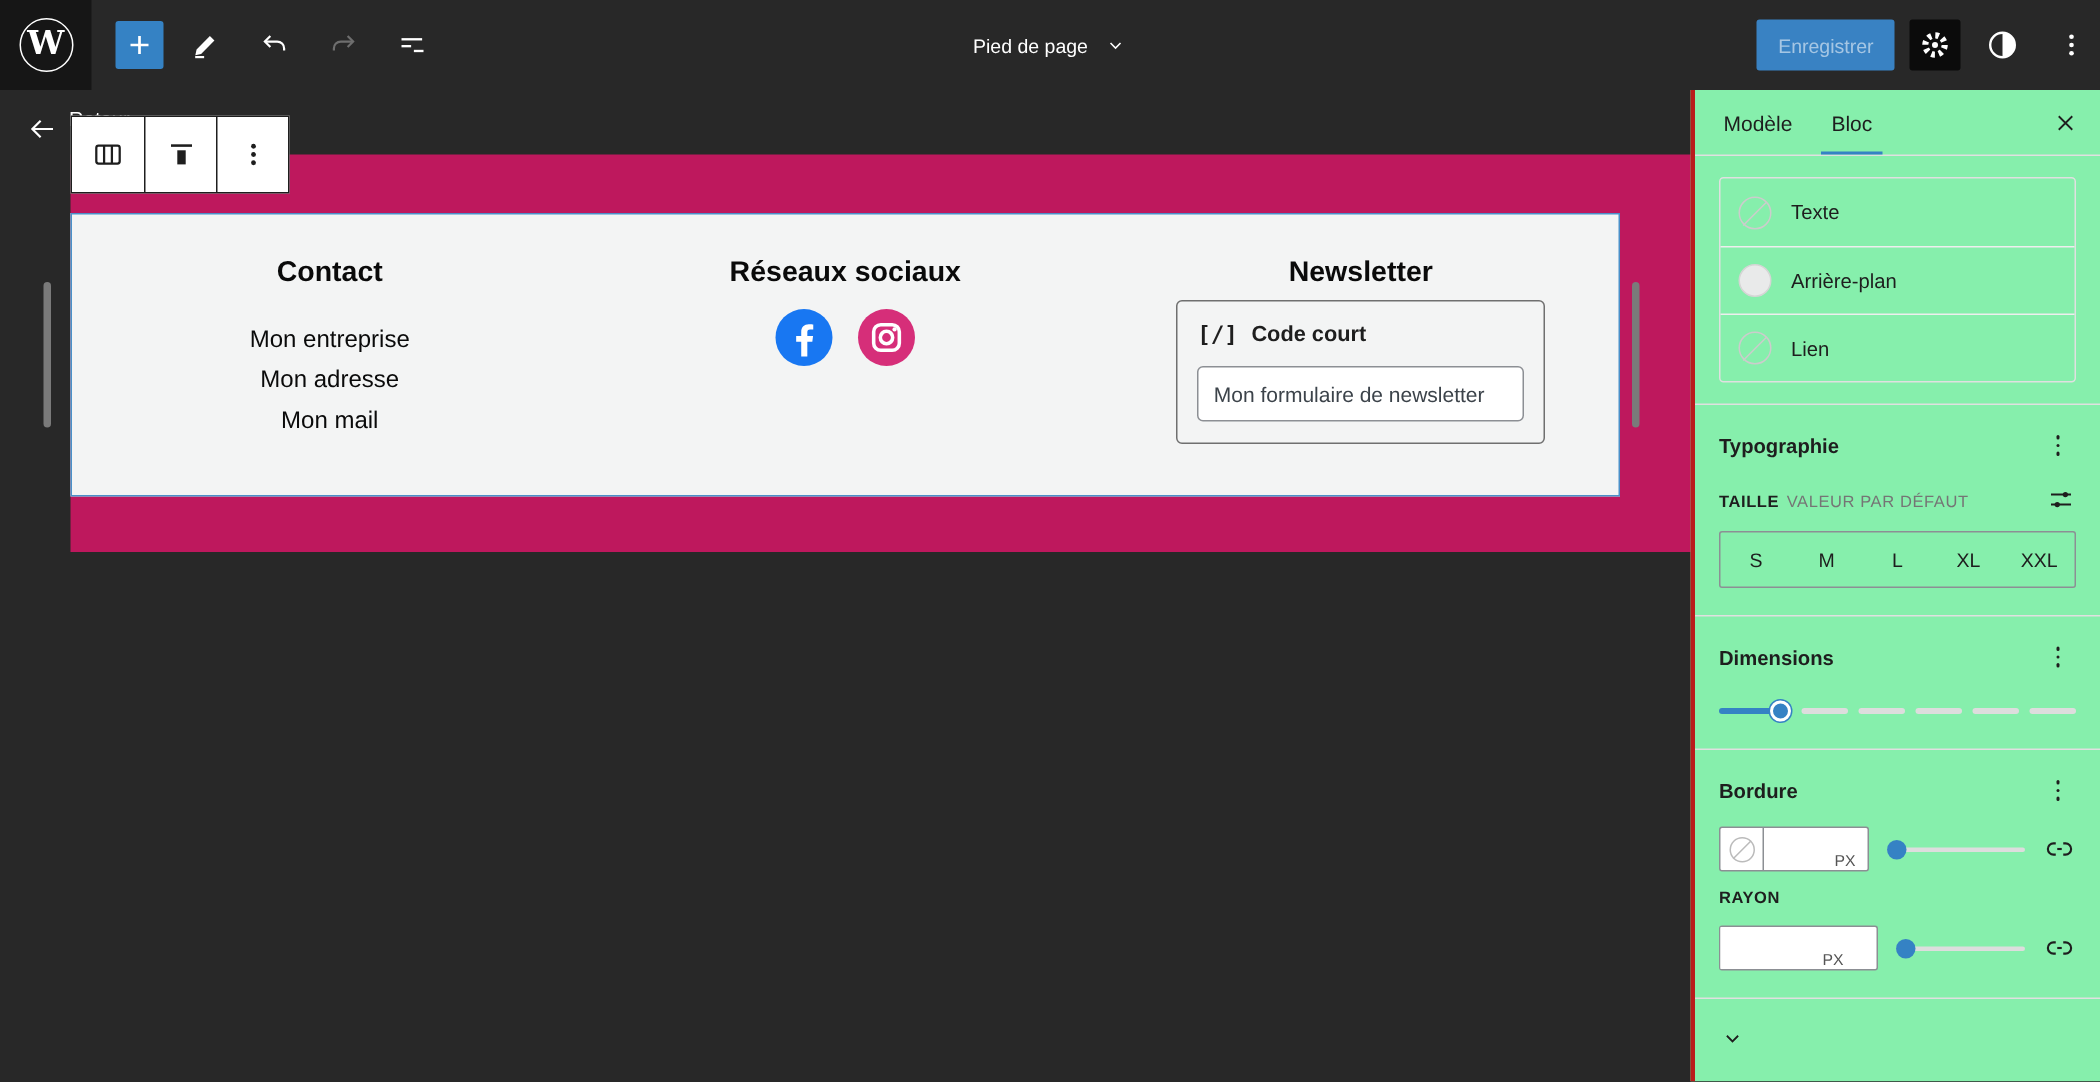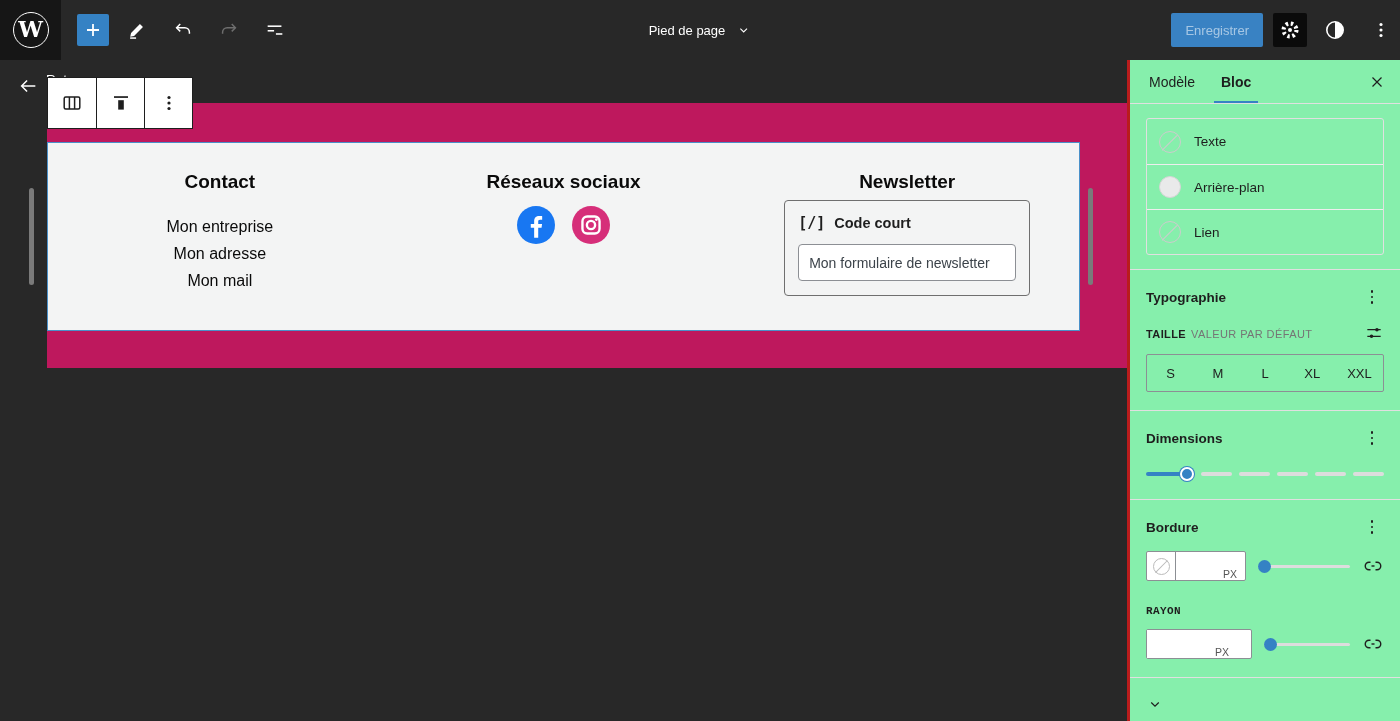--- a/index.html
+++ b/index.html
@@ -43,21 +43,21 @@
   .block-toolbar .bt-btn { width:48px; height:100%; display:flex; align-items:center; justify-content:center; cursor:pointer; }
   .block-toolbar .bt-btn + .bt-btn { border-left:1px solid #1e1e1e; }
 
   .resize-handle { position:absolute; width:5px; height:97px; top:128px; background:#7a7a7a; border-radius:3px; cursor:col-resize; }
   .rh-left { left:29px; } .rh-right { left:1088px; }
 
   
   .sidebar { position:absolute; right:0; top:60px; width:273px; height:661px; background:#86efac; border-left:3px solid #b91c1c; font-size:13px; }
   .sb-tabs { height:44px; display:flex; align-items:stretch; border-bottom:1px solid #e0e0e0; position:relative; padding-left:6px; }
   .sb-tab { padding:0 13px; display:flex; align-items:center; font-size:14px; color:#1e1e1e; cursor:pointer; position:relative; }
-  .sb-tab.active { font-weight:bold; }
+  .sb-tab.active { font-weight:normal; }
   .sb-tab.active::after { content:""; position:absolute; left:6px; right:6px; bottom:0; height:2px; background:var(--accent,#3582c4); }
   .sb-close { position:absolute; right:8px; top:7px; width:30px; height:30px; display:flex; align-items:center; justify-content:center; cursor:pointer; }
 
   .color-group { margin:14px 16px; border:1px solid #e0e0e0; border-radius:3px; }
   .color-row { height:45px; display:flex; align-items:center; gap:13px; padding:0 12px; cursor:pointer; }
   .color-row + .color-row { border-top:1px solid #eee; }
   .swatch { width:22px; height:22px; border-radius:50%; position:relative; flex:0 0 auto; }
   .swatch.none { border:1px solid #cccccc; }
   .swatch.none::after { content:""; position:absolute; left:-1px; top:10px; width:22px; height:1.4px; background:#ccc; transform:rotate(-45deg); }
   .swatch.filled { background:#e9eaea; border:1px solid #d5d5d5; }
@@ -86,21 +86,21 @@
   .ctrl-row { margin-top:12px; display:flex; align-items:center; }
   .unit-box { height:30px; border:1px solid #8c8f94; border-radius:2px; display:flex; align-items:flex-end; background:#fff; }
   .unit-box .swatch-cell { width:29px; height:100%; border-right:1px solid #8c8f94; display:flex; align-items:center; justify-content:center; cursor:pointer; }
   .mini-none { width:17px; height:17px; border-radius:50%; border:1px solid #bbb; position:relative; }
   .mini-none::after { content:""; position:absolute; left:-1px; top:7.5px; width:17px; height:1.2px; background:#bbb; transform:rotate(-45deg); }
   .unit-input { width:47px; height:100%; border:none; outline:none; font-family:inherit; font-size:13px; padding:0 4px 0 8px; }
   .unit-suffix { font-size:10.5px; color:#555; padding-right:8px; }
   .mini-slider { flex:1; height:14px; margin:0 12px; display:flex; align-items:center; position:relative; }
   .mini-track { width:100%; height:3px; background:#ddd; border-radius:2px; }
   .mini-handle { position:absolute; left:0; width:13px; height:13px; border-radius:50%; background:var(--accent,#3582c4); cursor:grab; }
-  .radius-label { margin-top:24px; font-size:11px; font-weight:bold; letter-spacing:0.4px; color:#1e1e1e;font-family:Liberation Mono, monospace; }
+  .radius-label { margin-top:12px; font-size:11px; font-weight:bold; letter-spacing:0.4px; color:#1e1e1e; }
 
   .advanced-row { border-top:1px solid #e0e0e0; height:52px; display:flex; align-items:center; justify-content:space-between; padding:0 16px; cursor:pointer; }
 
   svg { display:block; }
 </style>
 </head>
 <body>
 
 <header class="topbar">
   <div class="wp-logo-btn">

